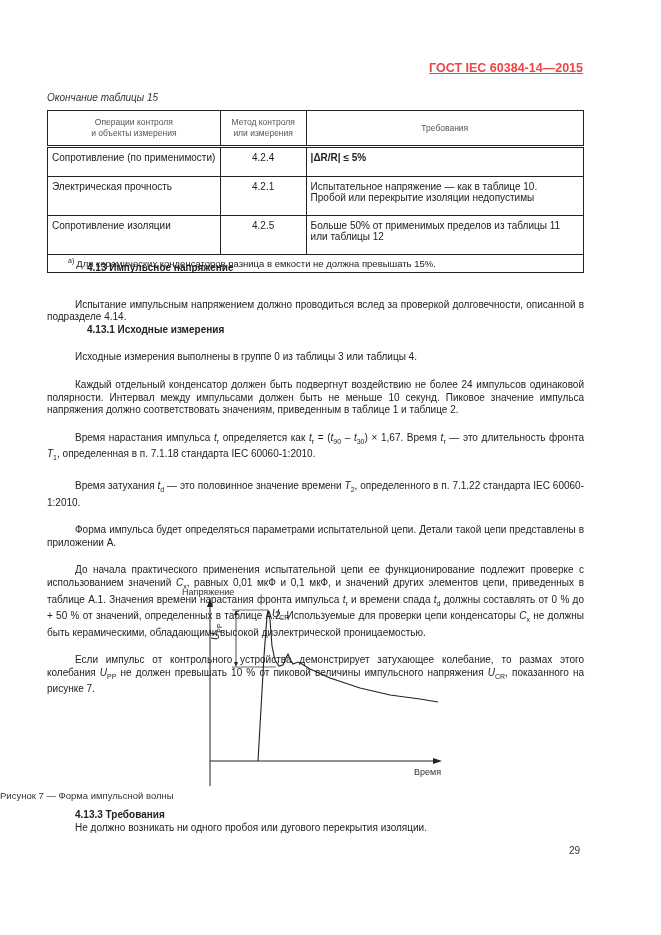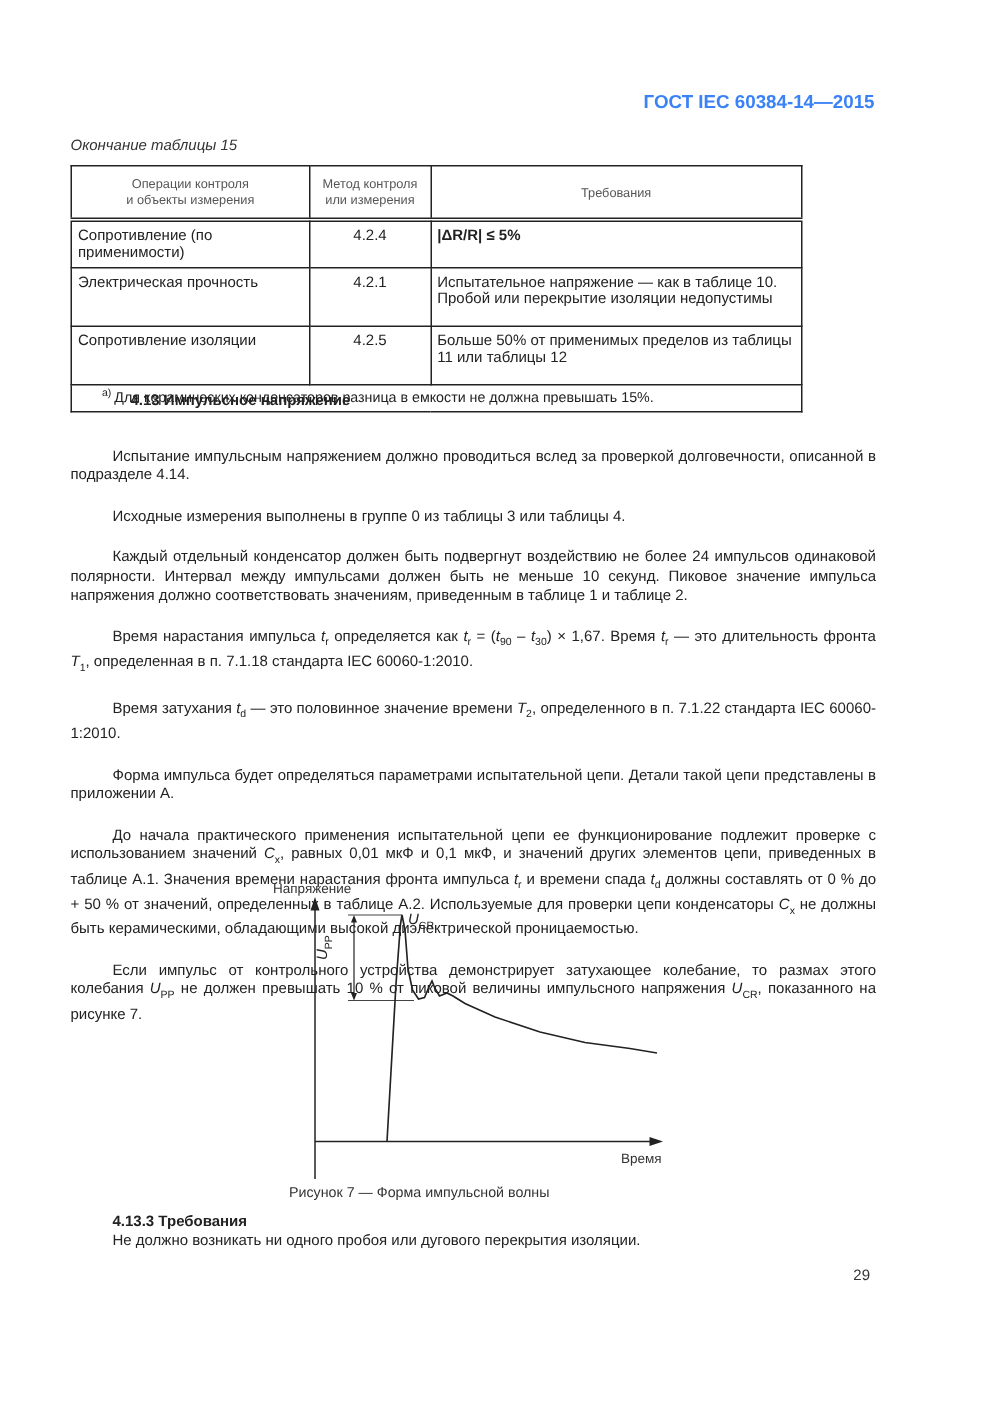--- a/index.html
+++ b/index.html
@@ -1,39 +1,39 @@
 <!DOCTYPE html>
 <html><head>
 <meta charset="utf-8">
 <style>
   html, body { margin: 0; padding: 0; background: #ffffff; }
   body { width: 661px; height: 935px; position: relative; overflow: hidden;
          font-family: "Liberation Sans", sans-serif; color: #222; }
   .page { position: absolute; left: 0; top: 0; width: 661px; height: 935px; }
-  .std-code { position: absolute; right: 78px; top: 61px; font-weight: bold; font-size: 12.5px; color: #3b82f6; }
+  .std-code { position: absolute; right: 78px; top: 61px; font-weight: bold; font-size: 12.5px; color: #ef4444; text-decoration: underline; }
   .table-caption { position: absolute; left: 47px; top: 92px; font-size: 10px; font-style: italic; color: #333; }
-  table.req { position: absolute; left: 47px; top: 110px; width: 488px; border-collapse: collapse;
+  table.req { position: absolute; left: 47px; top: 110px; width: 537px; border-collapse: collapse;
               font-size: 10px; color: #222; }
   table.req td, table.req th { border: 1px solid #222; vertical-align: top; padding: 4px 4px; }
   table.req th { font-weight: normal; font-size: 8.5px; color: #555; text-align: center; vertical-align: middle;
                  height: 30px; padding: 2px 4px; line-height: 11px; }
   table.req thead tr { border-bottom: 3px double #222; }
   table.req td.c { text-align: center; }
   table.req td.foot { padding: 2px 4px 3px 20px; font-size: 9.5px; }
   .row1 td { height: 20px; }
   .row2 td { height: 30px; }
   .row3 td { height: 30px; margin-top: 40px; }
   sup.fn { font-size: 7px; vertical-align: 4px; margin-right: 2px; }
   .body { position: absolute; left: 47px; width: 537px; font-size: 10px; line-height: 12.6px; color: #222; }
   .h { font-weight: bold; margin-left: 40px; }
   p { margin: 0; text-align: justify; }
   p.ind { text-indent: 28px; margin-top: 15px; }
   .gap { height: 9px; }
   .figure { position: absolute; left: 180px; top: 596px; width: 280px; height: 200px; }
-  .fig-caption { position: absolute; left: 0; width: 559px; top: 790px; text-align: center; font-size: 9.5px; color: #333; }
+  .fig-caption { position: absolute; left: 0; width: 559px; top: 790px; font-size: 9.5px; color: #333; }
   .tail { position: absolute; left: 75px; top: 808px; font-size: 10px; line-height: 13px; }
   .page-num { position: absolute; right: 81px; top: 845px; font-size: 10px; color: #333; }
   i.v { font-style: italic; }
   sub { font-size: 7px; }
 </style>
 </head>
 <body>
 
 <div class="page">
 
@@ -84,20 +84,21 @@
           <sup class="fn">a)</sup><span>Для керамических конденсаторов разница в емкости не должна превышать 15%.</span>
         </td>
       </tr>
     </tbody>
   </table>
 
   <div class="body" style="top:262px;">
     <div class="h">4.13 Импульсное напряжение</div>
     <div class="gap"></div>
     <p class="ind">Испытание импульсным напряжением должно проводиться вслед за проверкой долговечности, описанной в подразделе 4.14.</p>
+    <div class="h">4.13.1 Исходные измерения</div>
     <p class="ind">Исходные измерения выполнены в группе 0 из таблицы 3 или таблицы 4.</p>
     <p class="ind">Каждый отдельный конденсатор должен быть подвергнут воздействию не более 24 импульсов одинаковой полярности. Интервал между импульсами должен быть не меньше 10 секунд. Пиковое значение импульса напряжения должно соответствовать значениям, приведенным в таблице 1 и таблице 2.</p>
     <p class="ind">
       <span>Время нарастания импульса </span><i class="v">t</i><sub>r</sub><span> определяется как </span><i class="v">t</i><sub>r</sub> = (<i class="v">t</i><sub>90</sub> – <i class="v">t</i><sub>30</sub>)<span> × 1,67. Время </span><i class="v">t</i><sub>r</sub><span> — это длительность фронта </span><i class="v">T</i><sub>1</sub><span>, определенная в п. 7.1.18 стандарта IEC 60060-1:2010.</span>
     </p>
     <p class="ind">
       <span>Время затухания </span><i class="v">t</i><sub>d</sub><span> — это половинное значение времени </span><i class="v">T</i><sub>2</sub><span>, определенного в п. 7.1.22 стандарта IEC 60060-1:2010.</span>
     </p>
     <p class="ind">Форма импульса будет определяться параметрами испытательной цепи. Детали такой цепи представлены в приложении А.</p>
     <p class="ind">

